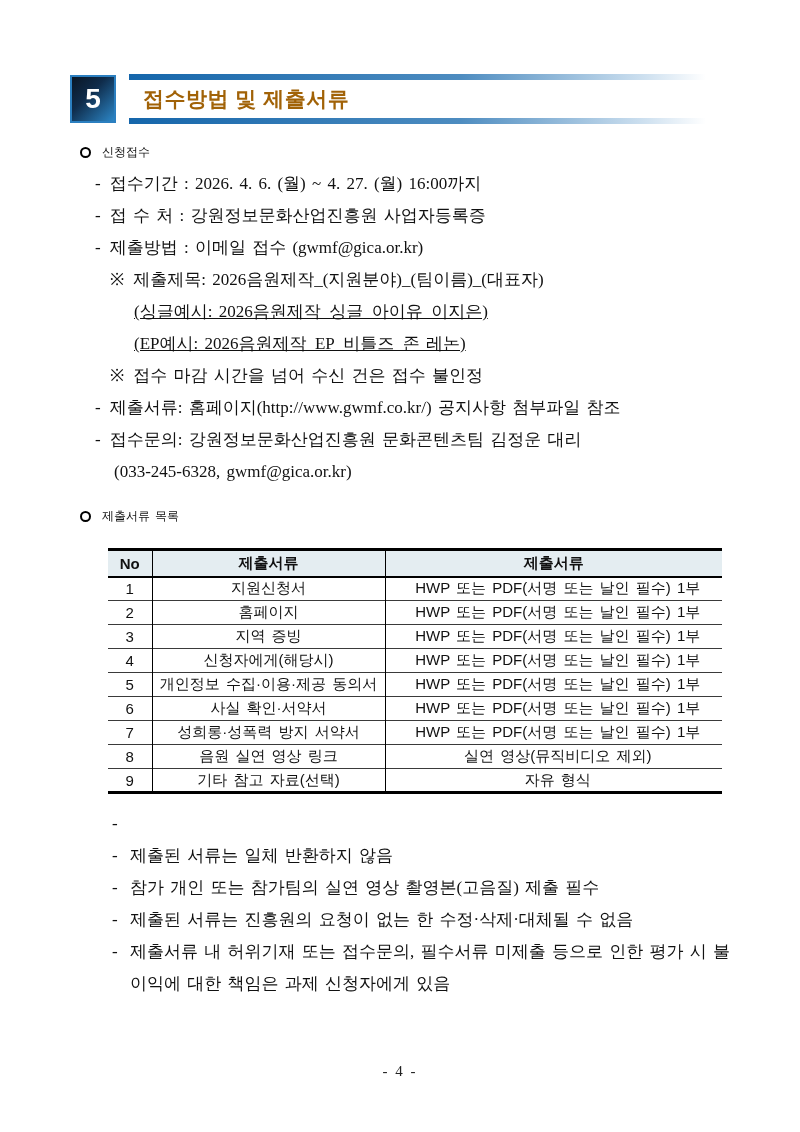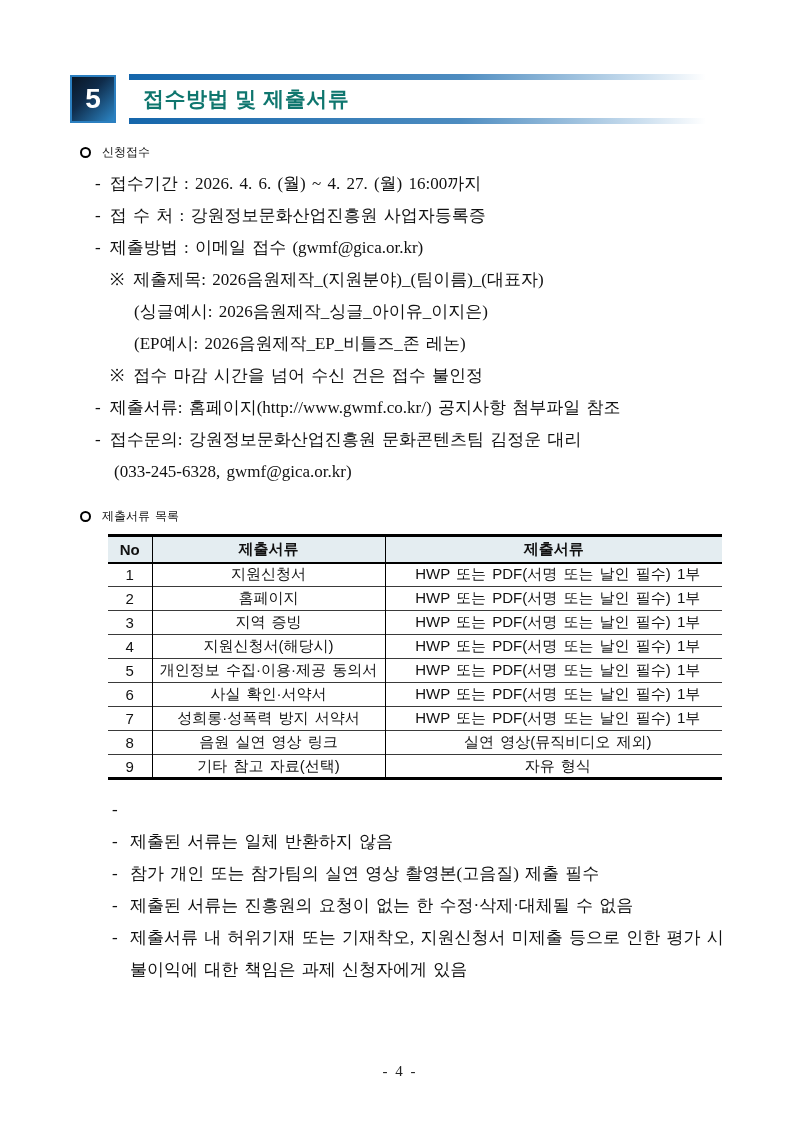--- a/index.html
+++ b/index.html
@@ -35,21 +35,21 @@
     background: linear-gradient(90deg, #1566ab 0%, #4d8cc0 55%, #cfe1f0 86%, #ffffff 96%);
   }
   .section-title {
     flex: 1;
     display: flex; align-items: center;
     padding-left: 14px;
     font-family: "Liberation Sans", "DejaVu Sans", sans-serif;
     font-weight: 800;
     font-size: 21px;
     letter-spacing: 0.5px;
-    color: #0f766e;
+    color: #a16207;
   }
 
   
   .body-text { font-size: 17px; word-spacing: 2px; }
   .heading-row {
     margin-top: 12px;
     height: 32px;
     display: flex; align-items: center;
     margin-left: 10px;
     font-size: 12px;
@@ -64,27 +64,27 @@
   }
   .line {
     display: flex;
     line-height: 32px;
     font-size: 17px;
   }
   .line .marker { flex: 0 0 auto; margin-right: 9px; }
   .indent-1 { padding-left: 25px; }
   .indent-2 { padding-left: 40px; }
   .indent-3 { padding-left: 44px; }
-  .indent-4 { padding-left: 64px; }
+  .indent-4 { padding-left: 64px; text-decoration: underline; }
 
   
   table.docs-table {
     border-collapse: collapse;
     margin-left: 38px;
-    margin-top: 2px;
+    margin-top: 16px;
     width: 614px;
     table-layout: fixed;
     font-family: "Liberation Sans", "DejaVu Sans", sans-serif;
     font-size: 15px;
     border-top: 3px solid #000;
     border-bottom: 3px solid #000;
   }
   table.docs-table col.c-no { width: 44px; }
   table.docs-table col.c-doc { width: 233px; }
   table.docs-table col.c-fmt { width: 337px; }
@@ -219,21 +219,21 @@
             <td>홈페이지</td>
             <td class="fmt">HWP 또는 PDF(서명 또는 날인 필수) 1부</td>
           </tr>
           <tr>
             <td>3</td>
             <td>지역 증빙</td>
             <td class="fmt">HWP 또는 PDF(서명 또는 날인 필수) 1부</td>
           </tr>
           <tr>
             <td>4</td>
-            <td>지원신청서(해당시)</td>
+            <td>신청자에게(해당시)</td>
             <td class="fmt">HWP 또는 PDF(서명 또는 날인 필수) 1부</td>
           </tr>
           <tr>
             <td>5</td>
             <td>개인정보 수집·이용·제공 동의서</td>
             <td class="fmt">HWP 또는 PDF(서명 또는 날인 필수) 1부</td>
           </tr>
           <tr>
             <td>6</td>
             <td>사실 확인·서약서</td>
@@ -268,21 +268,21 @@
         <div class="note">
           <span class="marker">-</span>
           <span class="text">참가 개인 또는 참가팀의 실연 영상 촬영본(고음질) 제출 필수</span>
         </div>
         <div class="note">
           <span class="marker">-</span>
           <span class="text">제출된 서류는 진흥원의 요청이 없는 한 수정·삭제·대체될 수 없음</span>
         </div>
         <div class="note">
           <span class="marker">-</span>
-          <span class="text">제출서류 내 허위기재 또는 기재착오, 지원신청서 미제출 등으로 인한 평가 시 불이익에 대한 책임은 과제 신청자에게 있음</span>
+          <span class="text">제출서류 내 허위기재 또는 접수문의, 필수서류 미제출 등으로 인한 평가 시 불이익에 대한 책임은 과제 신청자에게 있음</span>
         </div>
       </div>
 
   </div>
 
   <div class="footer">- 4 -</div>
 
 </div>
 
 </body></html>

